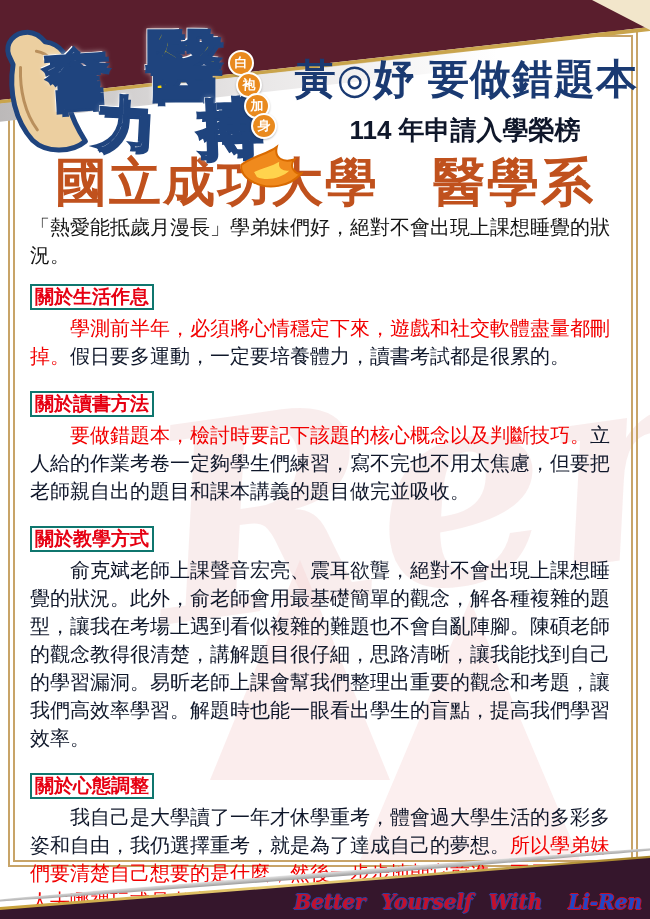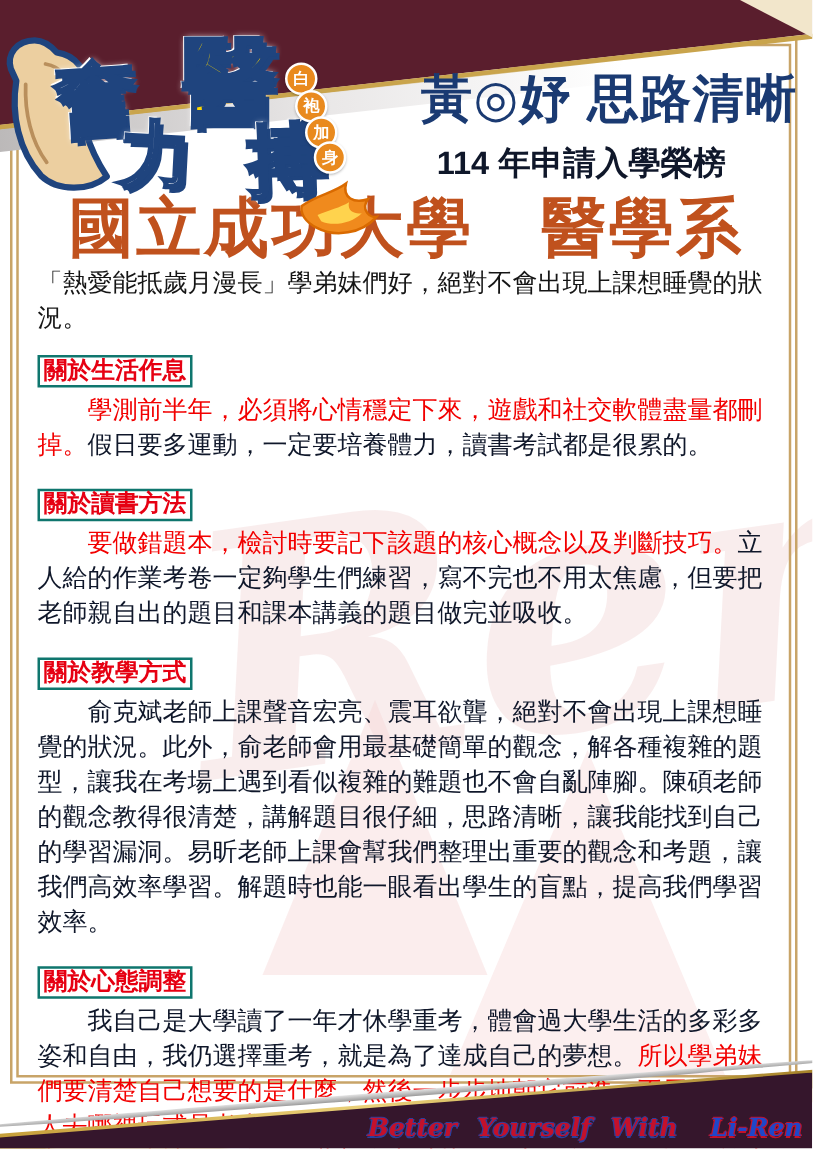--- a/index.html
+++ b/index.html
@@ -98,21 +98,21 @@
     <span class="badge bd-0">白</span>
     <span class="badge bd-1">袍</span>
     <span class="badge bd-2">加</span>
     <span class="badge bd-3">身</span>
     <svg class="flame" width="66" height="48" viewBox="0 0 66 48">
       <path d="M4 30 C14 18 26 14 34 4 C34 16 44 18 54 12 C50 22 60 26 64 24 C56 40 36 48 20 44 C10 42 4 36 4 30 Z" fill="#f08a1d" stroke="#d96a00" stroke-width="2"></path>
       <path d="M18 34 C26 28 34 24 40 18 C40 26 48 26 52 24 C46 34 32 40 22 38 Z" fill="#ffd34d"></path>
     </svg>
   </div>
 
-  <div class="student-name">黃◎妤  思路清晰</div>
+  <div class="student-name">黃◎妤  要做錯題本</div>
   <div class="honor-line">114 年申請入學榮榜</div>
   <div class="admission">國立成功大學　醫學系</div>
 
   <div class="content">
     <p class="intro">「熱愛能抵歲月漫長」學弟妹們好，絕對不會出現上課想睡覺的狀況。</p>
 
     <div class="section">
       <span class="sec-title">關於生活作息</span>
       <p class="sec-body"><span class="run-red">學測前半年，必須將心情穩定下來，遊戲和社交軟體盡量都刪掉。</span><span class="run-black">假日要多運動，一定要培養體力，讀書考試都是很累的。</span></p>
     </div>

